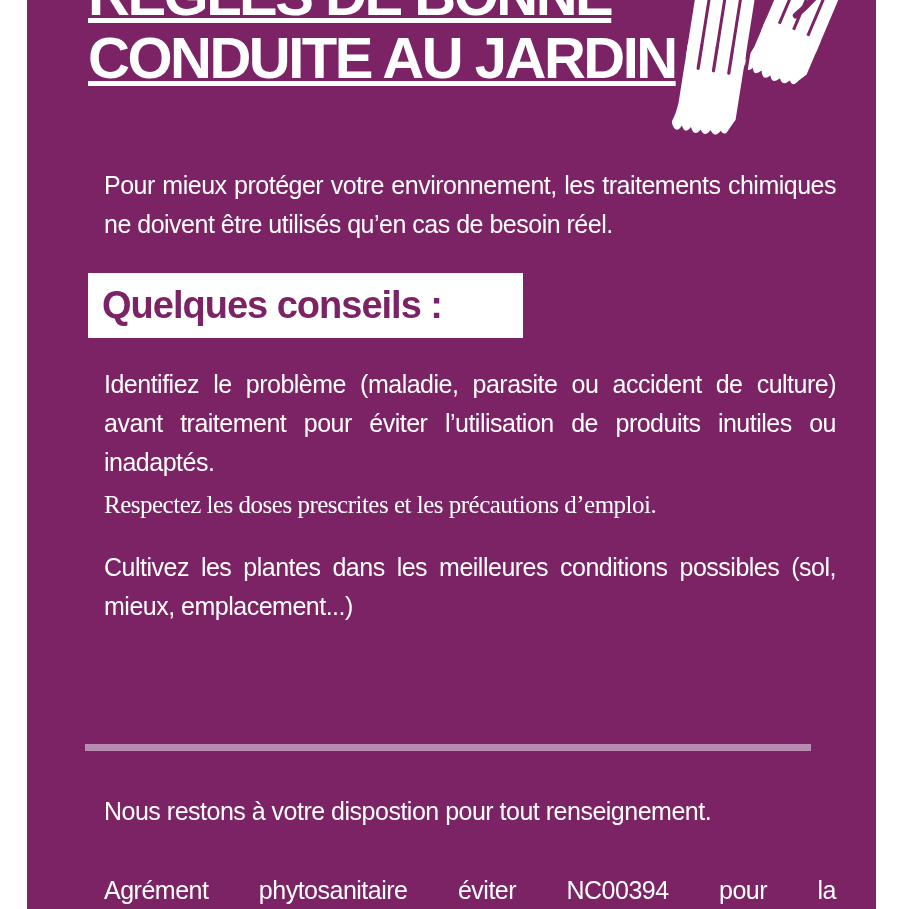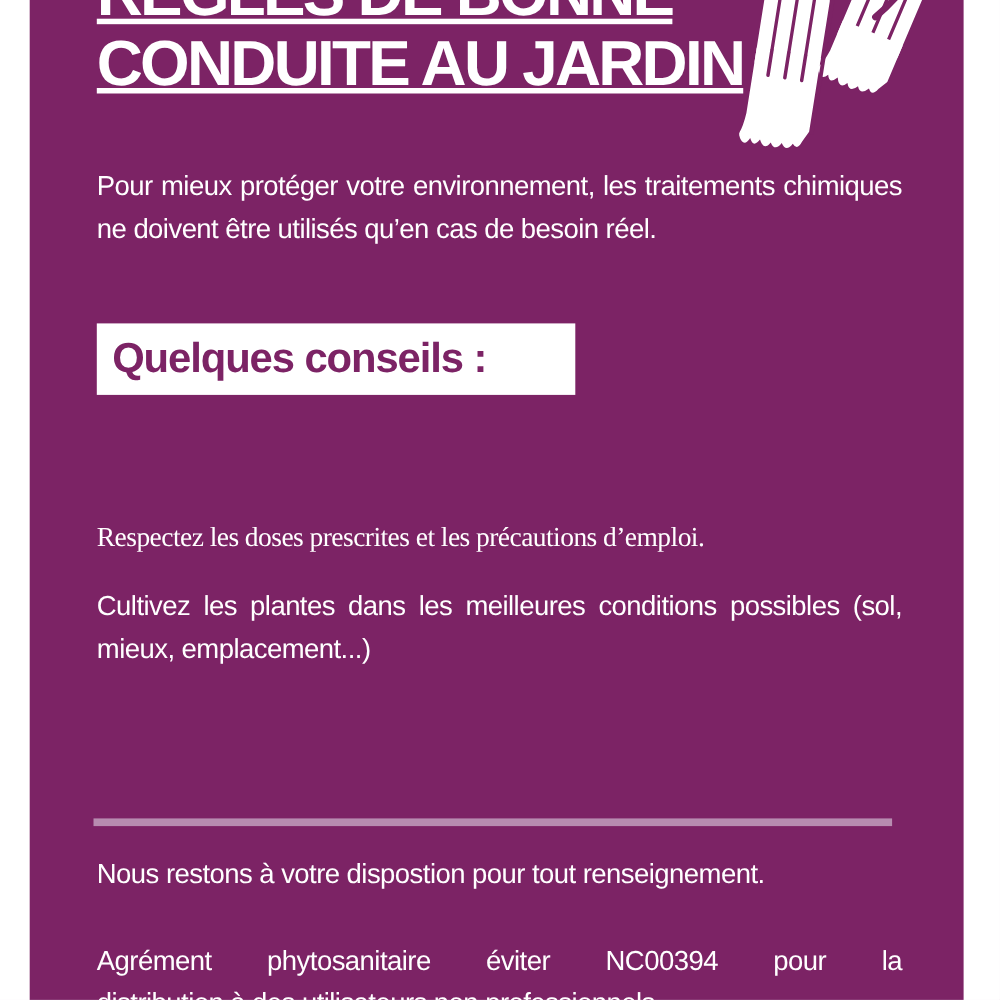--- a/index.html
+++ b/index.html
@@ -34,38 +34,37 @@
   .title-line { display: block; white-space: nowrap; text-decoration: underline; }
   .gloves {
     position: absolute;
     left: 645px;
     top: -48px;
   }
   .body {
     position: absolute;
     left: 61px;
     width: 732px;
-    margin: 0;
+    margin: 16px;
     color: #ffffff;
     font-size: 25px;
     line-height: 39px;
     letter-spacing: -0.5px;
     text-align: justify;
   }
   .intro   { top: 150px; }
   .conseils-box {
     position: absolute;
     left: 61px;
     top: 273px;
     width: 435px;
     height: 65px;
     background: #ffffff;
     display: flex;
     align-items: center;
-    margin-top: 21px;
   }
   .conseils-heading {
     color: #7c2365;
     font-size: 38px;
     font-weight: bold;
     letter-spacing: -1px;
     padding-left: 14px;
     white-space: nowrap;
   }
   .tip-0 { top: 349px; }
@@ -119,20 +118,21 @@
         <line x1="45" y1="70" x2="45" y2="93" stroke="#7c2365" stroke-width="3.2" stroke-linecap="round"></line>
       </g>
     </svg>
 
     <p class="body intro">Pour mieux protéger votre environnement, les traitements chimiques ne doivent être utilisés qu’en cas de besoin réel.</p>
 
     <div class="conseils-box">
       <span class="conseils-heading">Quelques conseils :</span>
     </div>
 
+    <p class="body tip-0">Identifiez le problème (maladie, parasite ou accident de culture) avant traitement pour éviter l’utilisation de produits inutiles ou inadaptés.</p>
     <p class="body tip-1">Respectez les doses prescrites et les précautions d’emploi.</p>
     <p class="body tip-2">Cultivez les plantes dans les meilleures conditions possibles (sol, mieux, emplacement...)</p>
 
     <div class="divider"></div>
 
     <p class="body contact">Nous restons à votre dispostion pour tout renseignement.</p>
 
     <p class="body agrement">
       <span class="line-just">Agrément phytosanitaire éviter NC00394 pour la</span>
       <span class="line-left">distribution à des utilisateurs non professionnels</span>

